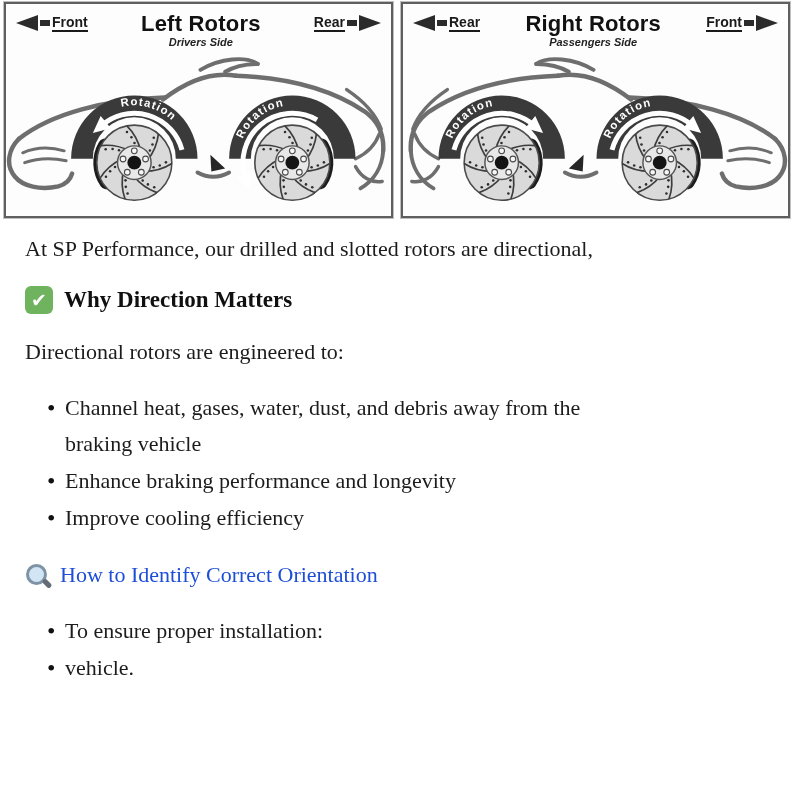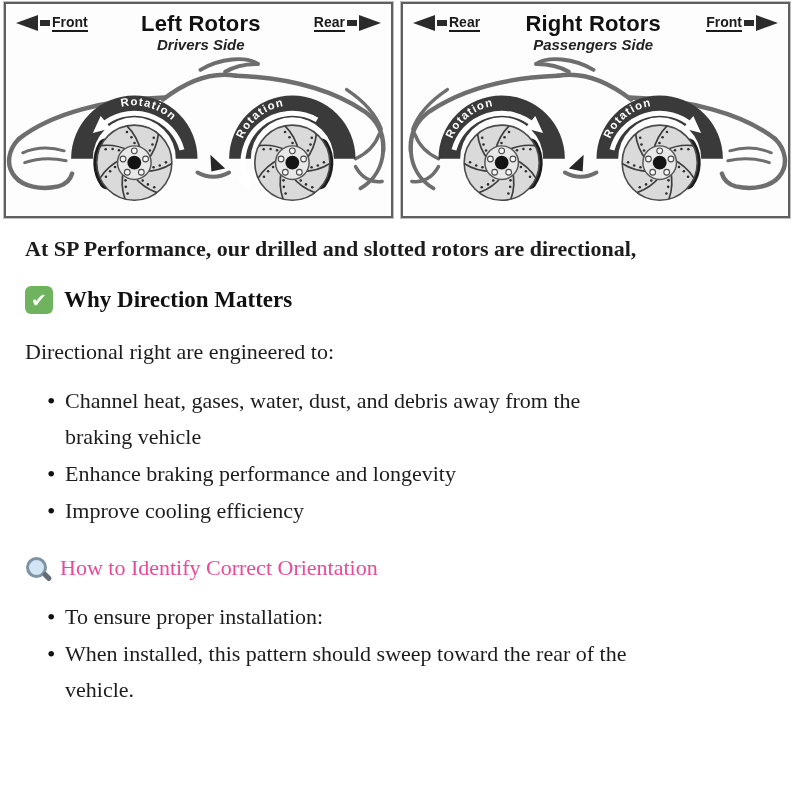--- a/index.html
+++ b/index.html
@@ -14,40 +14,40 @@
   .dir{display:flex;align-items:center;gap:2px;margin-top:2px;}
   .dir-label{font-weight:bold;font-size:14px;color:#1a1a1a;
              border-bottom:2.5px solid #1a1a1a;line-height:16px;}
   .tri-left{width:0;height:0;border-top:8px solid transparent;border-bottom:8px solid transparent;
             border-right:22px solid #2b2b2b;}
   .tri-right{width:0;height:0;border-top:8px solid transparent;border-bottom:8px solid transparent;
              border-left:22px solid #2b2b2b;}
   .tail{width:10px;height:6px;background:#2b2b2b;}
   .panel-titles{text-align:center;line-height:1.05;}
   .panel-title{font-weight:bold;font-size:22px;color:#111;letter-spacing:.2px;}
-  .panel-subtitle{font-weight:bold;font-style:italic;font-size:15px;color:#222;margin-top:2px;}
+  .panel-subtitle{font-weight:bold;font-style:italic;font-size:11px;color:#222;margin-top:2px;}
   .car-svg{position:absolute;left:0;bottom:0;width:385px;height:160px;display:block;}
   
   .content{padding:0 25px 0 25px;font-size:22px;}
   .intro{margin-top:13px;}
-  .intro div{line-height:36px;font-weight:bold;}
+  .intro div{line-height:36px;}
   .h-row{display:flex;align-items:center;gap:11px;margin-top:15px;height:36px;}
   .h1-text{font-weight:bold;font-size:23px;color:#101010;}
   .h2-row{display:flex;align-items:center;gap:8px;margin-top:21px;height:36px;}
-  .h2-text{font-size:22px;color:#ec4899;}
+  .h2-text{font-size:22px;color:#1d4ed8;}
   .check-icon{width:28px;height:28px;border-radius:6px;background:#6fb35f;
               display:inline-flex;align-items:center;justify-content:center;
               color:#fff;font-size:19px;font-weight:bold;font-family:"DejaVu Sans",sans-serif;}
   .mag-icon{width:27px;height:27px;position:relative;display:inline-block;}
   .mag-lens{position:absolute;left:1px;top:2px;width:15px;height:15px;border-radius:50%;
             background:#d2e5f5;border:3.5px solid #7e93a6;}
   .mag-handle{position:absolute;left:17px;top:19px;width:10px;height:5px;background:#636c76;
               border-radius:2px;transform:rotate(45deg);}
   .lead{margin-top:16px;line-height:36px;}
-  ul.blist{list-style:none;margin:13px 0 0 0;padding:0;}
+  ul.blist{list-style:none;margin:20px 0 0 0;padding:0;}
   ul.blist li{position:relative;padding-left:40px;line-height:36px;margin-top:1px;}
   ul.blist li::before{content:"•";position:absolute;left:22px;top:0;font-size:24px;color:#111;}
 </style>
 </head>
 <body>
 
 <div class="page">
 
   <div class="diagram-row">
 
@@ -314,21 +314,21 @@
 
     <div class="intro">
       <div>At SP Performance, our drilled and slotted rotors are directional,</div>
     </div>
 
     <div class="h-row">
       <span class="check-icon">✔</span>
       <span class="h1-text">Why Direction Matters</span>
     </div>
 
-    <div class="lead">Directional right are engineered to:</div>
+    <div class="lead">Directional rotors are engineered to:</div>
 
     <ul class="blist">
       <li>
         <div>Channel heat, gases, water, dust, and debris away from the</div>
         <div>braking vehicle</div>
       </li>
       <li>
         <div>Enhance braking performance and longevity</div>
       </li>
       <li>
@@ -342,19 +342,18 @@
         <span class="mag-handle"></span>
       </span>
       <span class="h2-text">How to Identify Correct Orientation</span>
     </div>
 
     <ul class="blist">
       <li>
         <div>To ensure proper installation:</div>
       </li>
       <li>
-        <div>When installed, this pattern should sweep toward the rear of the</div>
         <div>vehicle.</div>
       </li>
     </ul>
 
   </div>
 </div>
 
 </body></html>

